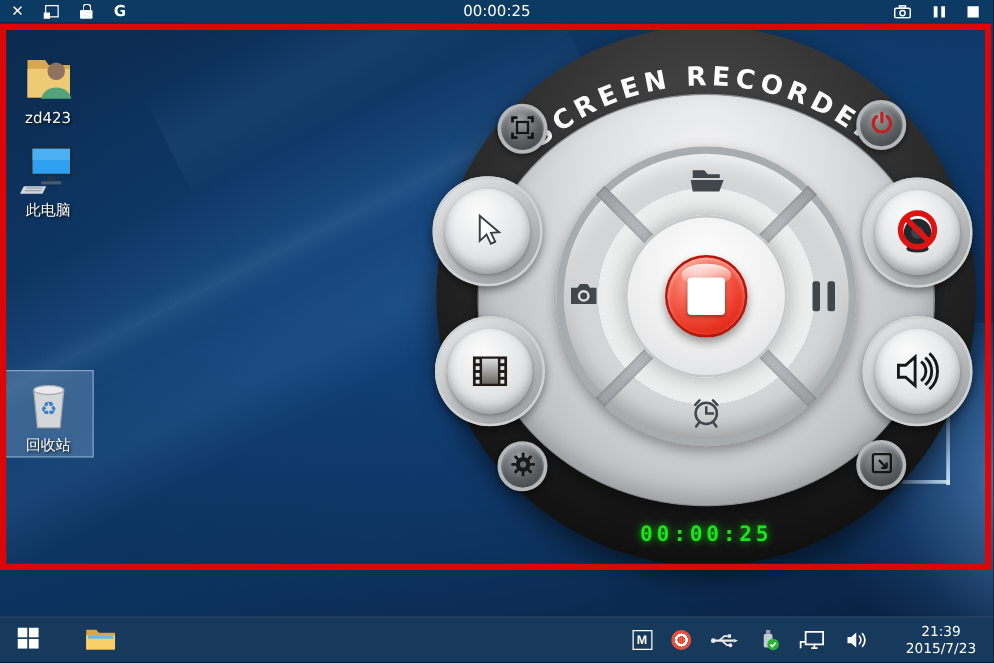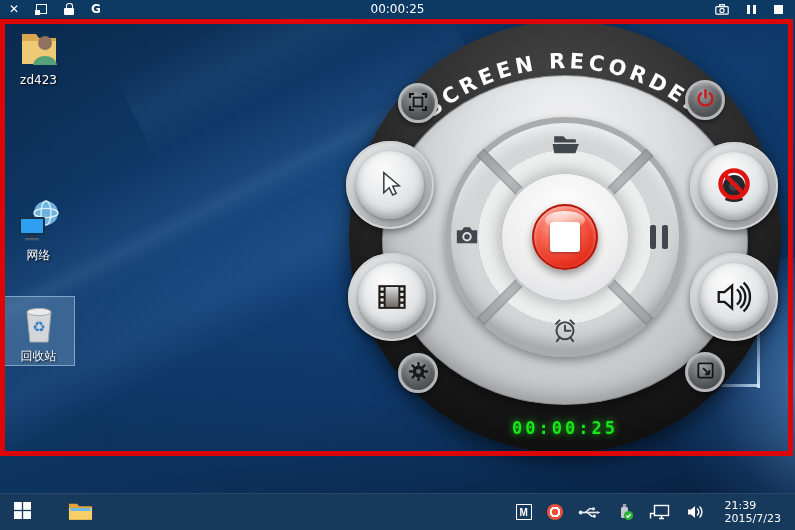--- a/index.html
+++ b/index.html
@@ -44,21 +44,21 @@
            background:linear-gradient(to left, rgba(205,232,255,.9), transparent); }
 
   .rec-border { position:absolute; left:0; top:1px; width:793px; height:437px;
                 border:5px solid #dc0606; pointer-events:none; z-index:40; }
 
   
   .dicon { position:absolute; left:2px; width:73px; text-align:center; color:#fff; font-size:12px; z-index:10; cursor:default; }
   .dicon .img { width:48px; height:48px; margin:0 auto; }
   .dicon .lbl { margin-top:1px; text-shadow:1px 1px 2px rgba(0,0,0,.9); line-height:14px; }
   .dicon.sel { background:rgba(105,145,185,.45); border:1px solid rgba(165,195,225,.65); padding:3px 0 2px; }
-  #di-user { top:6px; } #di-pc { top:94px; } #di-net { top:181px; } #di-bin { top:278px; }
+  #di-user { top:20px; } #di-pc { top:94px; } #di-net { top:181px; } #di-bin { top:278px; }
 
   
   .recorder { position:absolute; left:349px; top:21px; width:432px; height:432px; z-index:20; }
   .blackring { position:absolute; inset:0; border-radius:50%;
                background:radial-gradient(circle at 50% 26%, #4e4e4e 0%, #2c2c2c 45%, #161616 72%, #050505 100%);
                box-shadow:0 8px 22px rgba(0,0,0,.55); }
   .title-svg { position:absolute; inset:0; z-index:3; pointer-events:none; }
   .silver { position:absolute; left:33px; top:54px; width:366px; height:330px; border-radius:50%;
             background:radial-gradient(ellipse at 50% 24%, #f6f6f7 0%, #dddee0 38%, #c3c5c8 68%, #a2a5a9 100%);
             border:1px solid #87898c; box-shadow:0 5px 12px rgba(0,0,0,.45), inset 0 -8px 16px rgba(0,0,0,.18); z-index:2; }
@@ -118,22 +118,22 @@
              display:flex; align-items:center; z-index:60; border-top:1px solid rgba(255,255,255,.08); }
   .tb-btn { height:37px; display:flex; align-items:center; justify-content:center; background:transparent;
             border:none; cursor:pointer; }
   .start-btn { width:44px; } .explorer-btn { width:44px; margin-left:14px; }
   .tray { margin-left:auto; display:flex; align-items:center; gap:15px; padding-right:10px; }
   .tray-ico { background:transparent; border:none; padding:0; cursor:pointer; display:flex; align-items:center; justify-content:center; }
   .m-ico { width:16px; height:16px; border:1.5px solid #fff; color:#fff; font-size:10px; font-weight:bold;
            display:flex; align-items:center; justify-content:center; }
   .rec-tray { width:16px; height:16px; border-radius:50%;
               background:radial-gradient(circle, #e8503c 0 27%, #ffffff 27% 46%, #e8503c 46% 78%, rgba(232,80,60,0) 78%); }
-  .clock { color:#fff; font-size:11px; line-height:13px; text-align:left; padding:0 4px; background:transparent;
-           border:none; cursor:pointer; font-family:inherit; }
+  .clock { color:#fff; font-size:11px; line-height:13px; text-align:center; padding:0 4px; background:transparent;
+           border:none; cursor:pointer; font-family:inherit;margin-left:10px; }
 </style>
 </head>
 <body>
 
 <div class="screen">
 
   <div class="topbar">
     <div class="tb-left">
       <span class="tb-x">✕</span>
       <span class="win-ico">
@@ -174,35 +174,35 @@
         <svg width="48" height="48" viewBox="0 0 48 48">
           <path d="M7 10 h14 l3 4 h17 v26 H7 z" fill="#d9a84e"></path>
           <path d="M7 17 h34 v23 H7 z" fill="#efca74"></path>
           <circle cx="30" cy="19" r="7" fill="#8f7260"></circle>
           <path d="M18 41 C20 29 40 29 42 41 Z" fill="#55a27a"></path>
         </svg>
       </div>
       <div class="lbl">zd423</div>
     </div>
 
-
-    <div class="dicon" id="di-net">
+    <div class="dicon" id="di-pc">
       <div class="img">
         <svg width="48" height="48" viewBox="0 0 48 48">
-          <circle cx="31" cy="14" r="12" fill="#6fb2dd"></circle>
-          <ellipse cx="31" cy="14" rx="5" ry="12" fill="none" stroke="#d9edfa" stroke-width="1.4"></ellipse>
-          <ellipse cx="31" cy="14" rx="12" ry="4.6" fill="none" stroke="#d9edfa" stroke-width="1.4"></ellipse>
-          <rect x="4" y="18" width="26" height="18" rx="1.5" fill="#16324a"></rect>
-          <rect x="6" y="20" width="22" height="14" fill="#2fa0ef"></rect>
-          <rect x="14" y="36" width="6" height="3" fill="#24344a"></rect>
-          <rect x="10" y="39" width="14" height="2.4" fill="#47596e"></rect>
+          <rect x="9" y="5" width="34" height="24" rx="2" fill="#1c2c3c"></rect>
+          <rect x="11" y="7" width="30" height="20" fill="#2fa0ef"></rect>
+          <rect x="11" y="7" width="30" height="9" fill="#55b6f5" opacity="0.7"></rect>
+          <rect x="23" y="29" width="6" height="4" fill="#24344a"></rect>
+          <rect x="18" y="33" width="16" height="2.5" fill="#47596e"></rect>
+          <path d="M4 37 L22 37 L19 43 L1 43 Z" fill="#cfd6dd"></path>
+          <path d="M6 38.5 h13 M5 40.5 h13" stroke="#9aa4ae" stroke-width="1"></path>
         </svg>
       </div>
-      <div class="lbl">网络</div>
-    </div>
+      <div class="lbl">此电脑</div>
+    </div>
+
 
     <div class="dicon sel" id="di-bin">
       <div class="img">
         <svg width="48" height="48" viewBox="0 0 48 48">
           <path d="M12 12 L36 12 L33 42 L15 42 Z" fill="#d4d7da"></path>
           <path d="M12 12 L36 12 L33 42 L15 42 Z" fill="none" stroke="#a6aaae" stroke-width="1"></path>
           <ellipse cx="24" cy="12" rx="12" ry="3.6" fill="#e8eaec" stroke="#a6aaae" stroke-width="1"></ellipse>
           <text x="24" y="32" font-size="15" fill="#3b82c4" text-anchor="middle">♻</text>
         </svg>
       </div>

